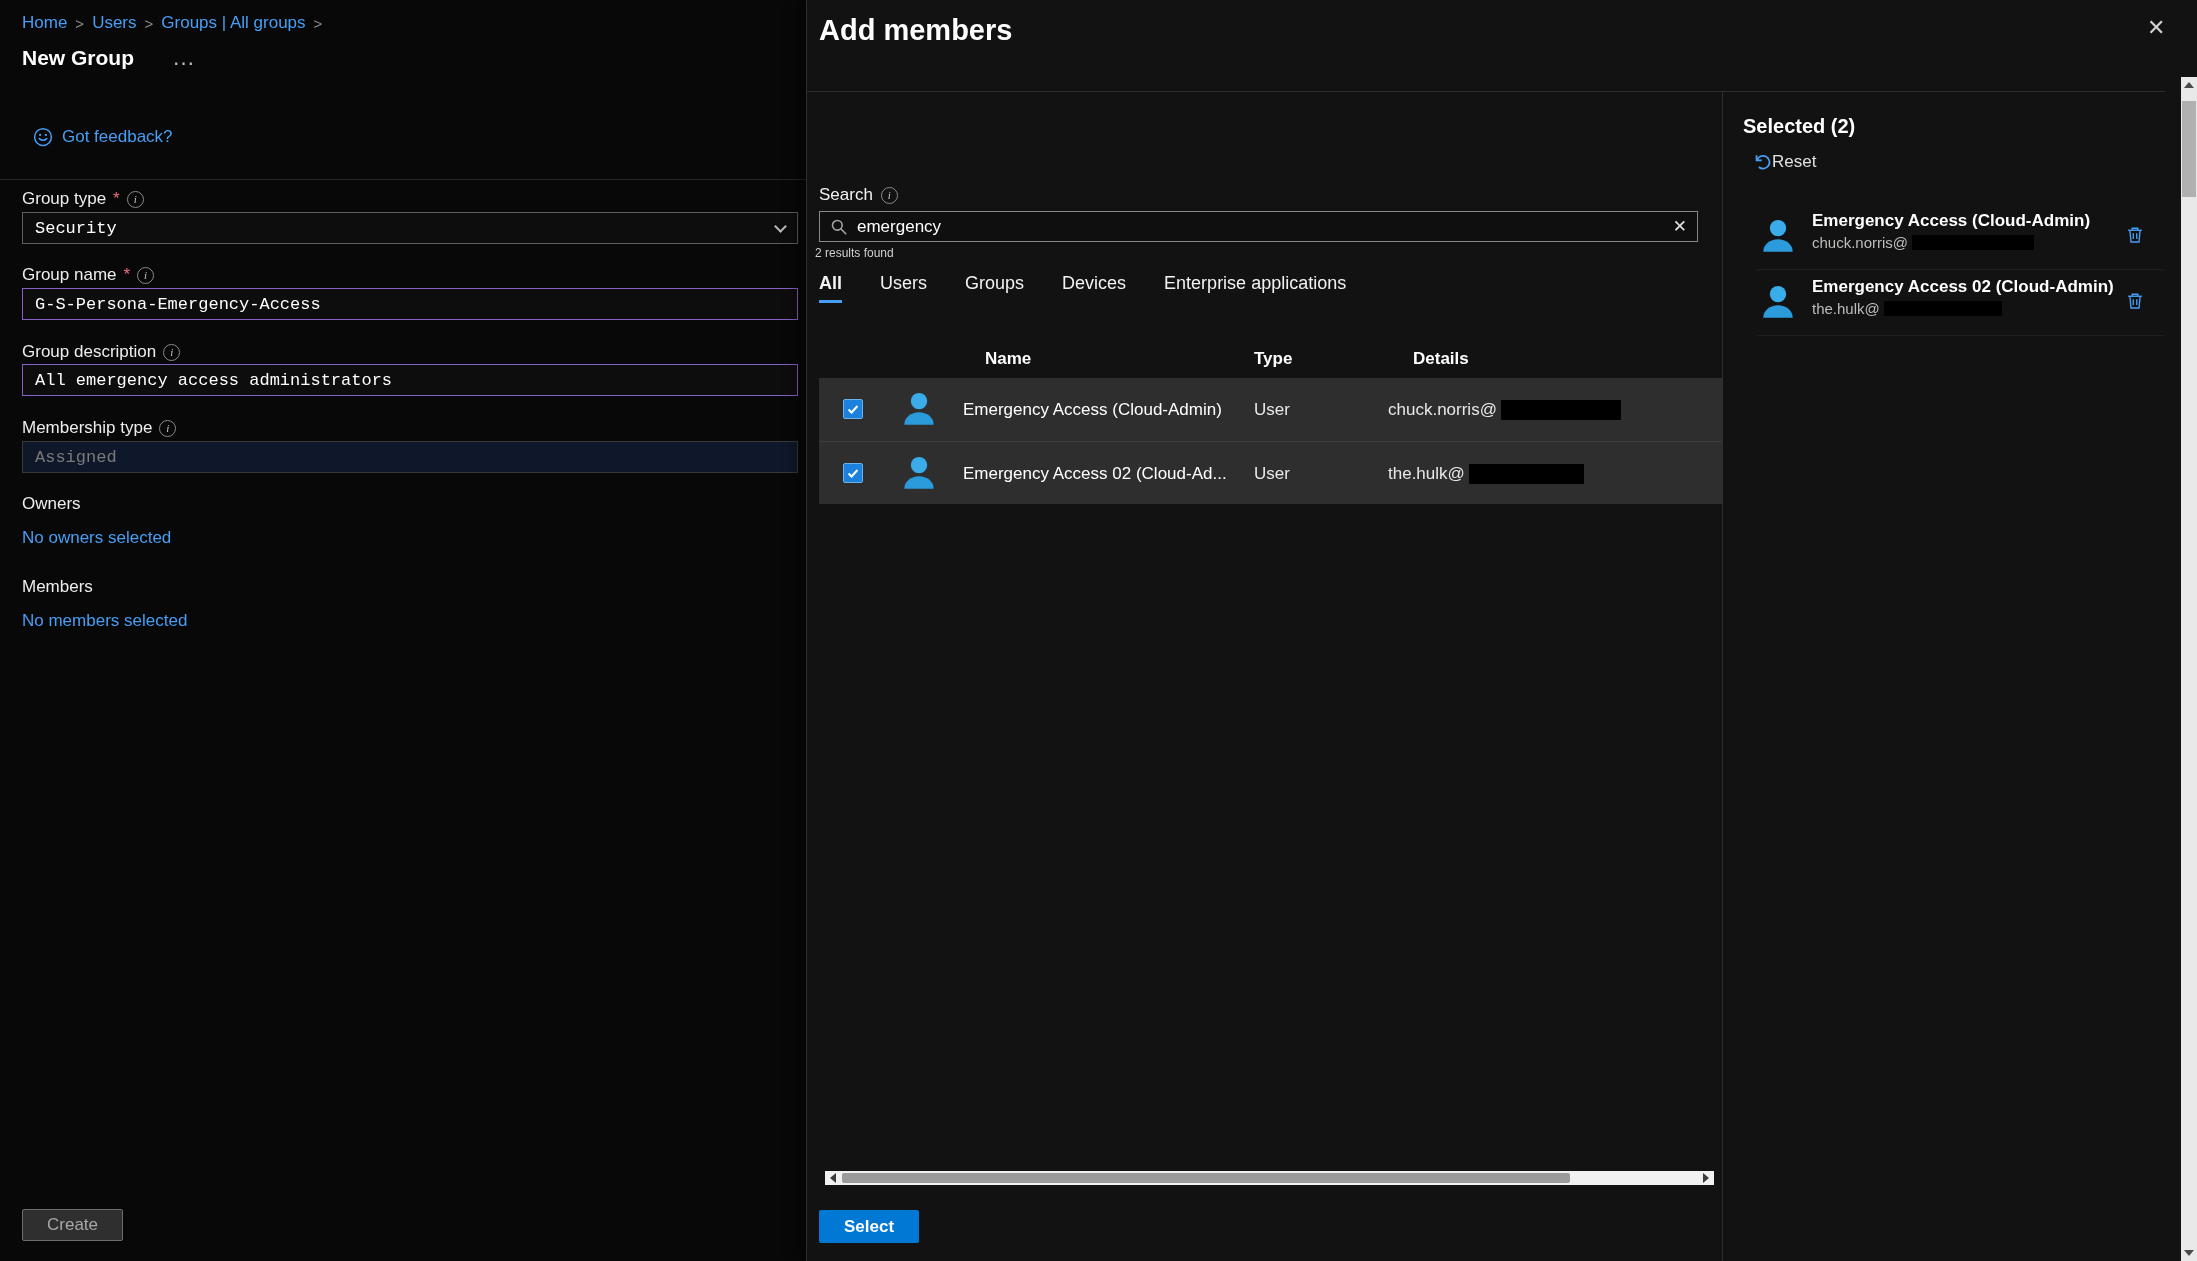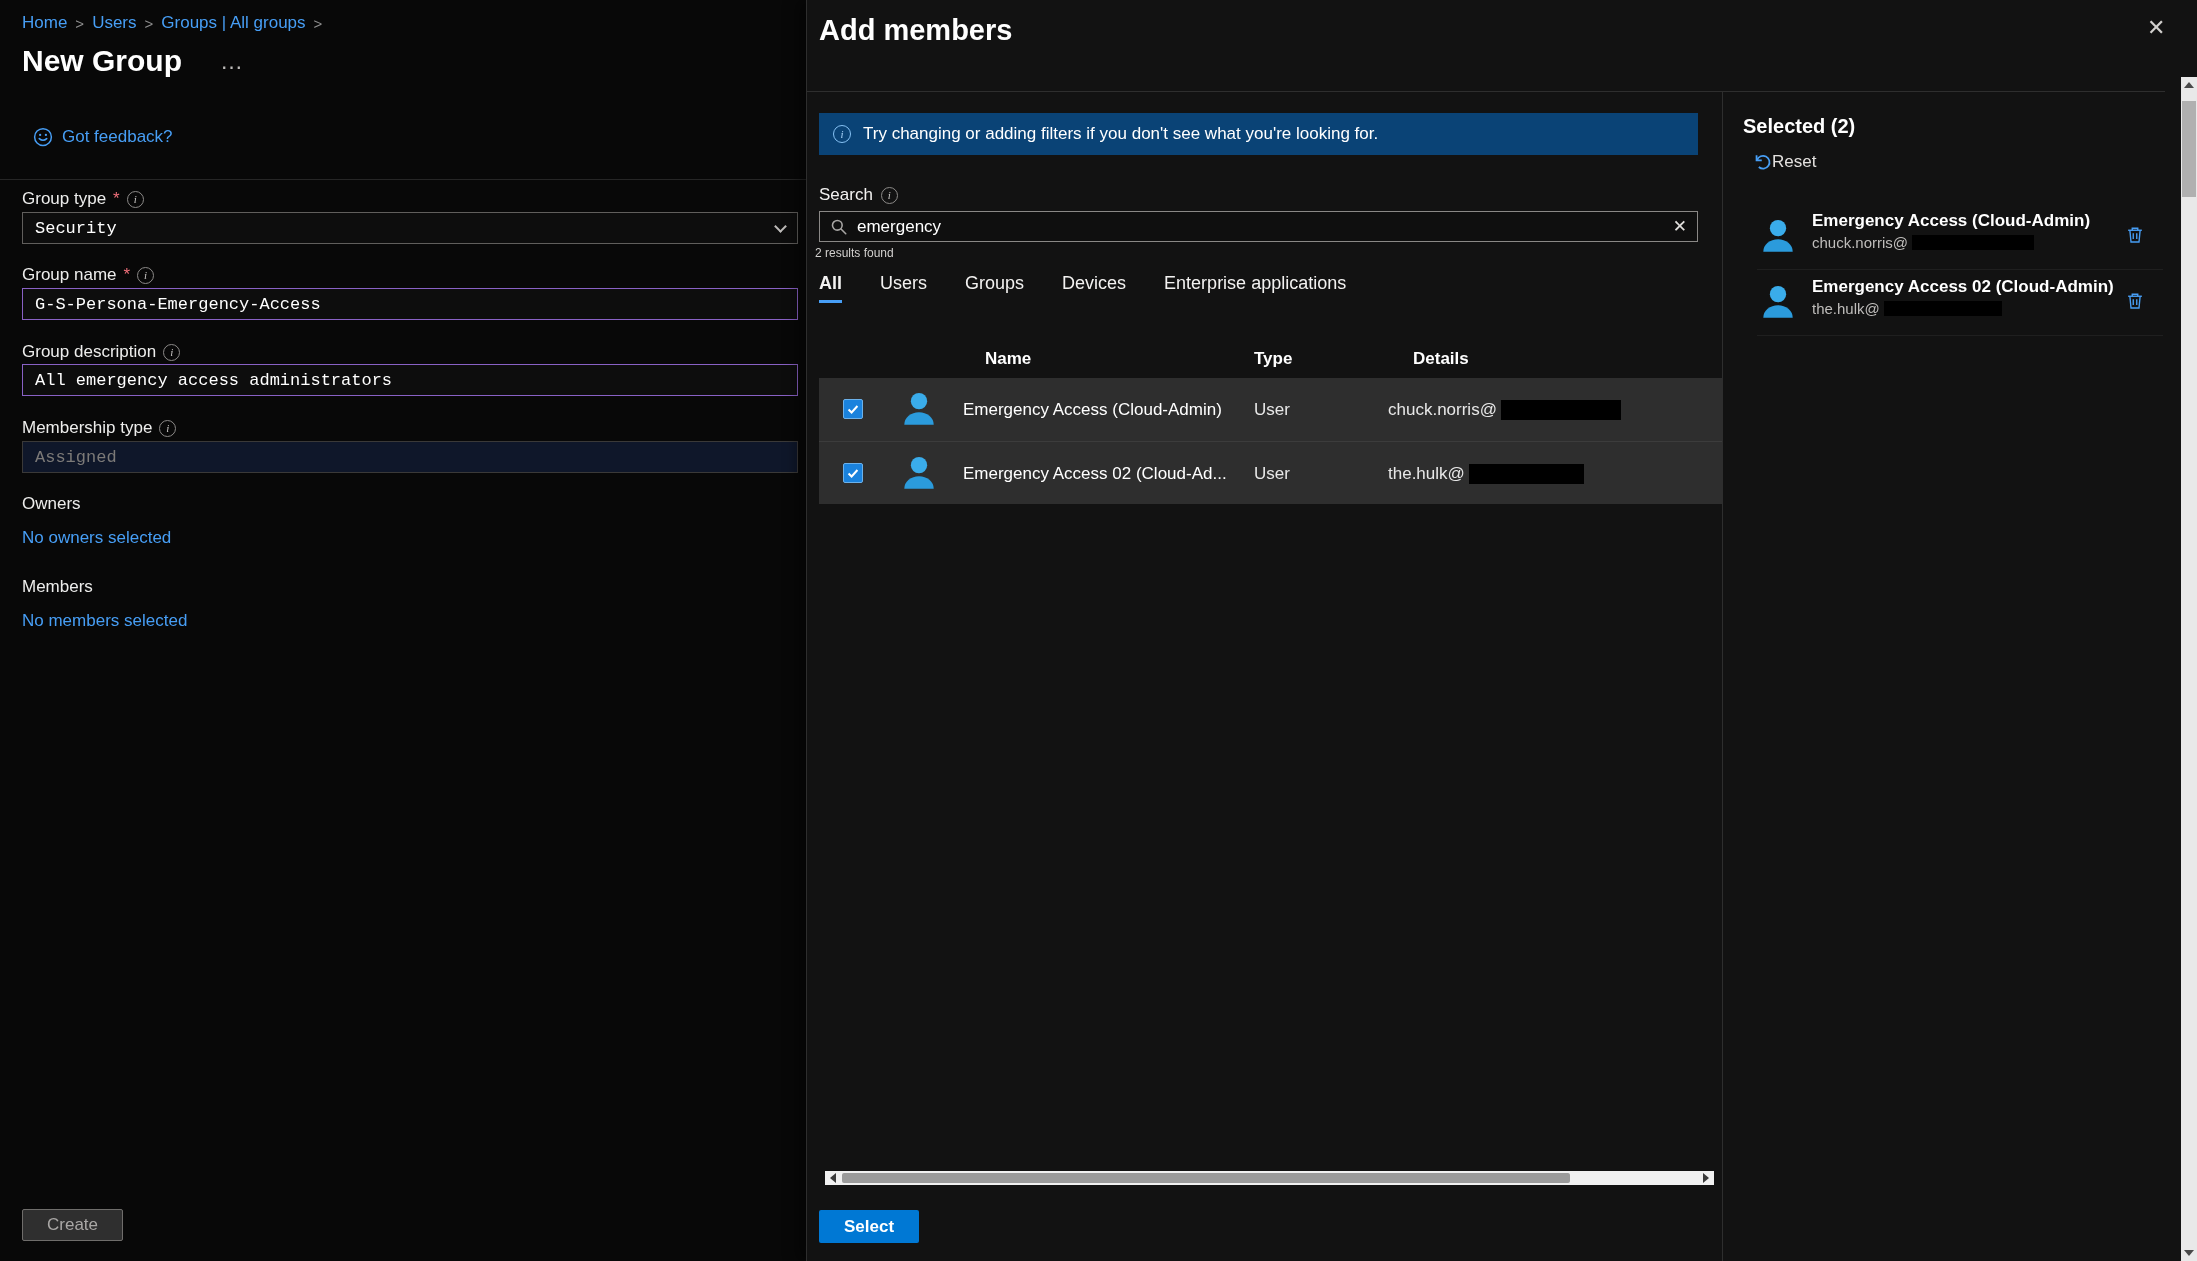--- a/index.html
+++ b/index.html
@@ -5,21 +5,21 @@
   *{box-sizing:border-box;margin:0;padding:0}
   body{margin:0;background:#000;font-family:"Liberation Sans",sans-serif}
   .screen{position:relative;width:2197px;height:1261px;background:#080808;color:#fff;overflow:hidden}
 
   
   .left-pane{position:absolute;left:0;top:0;width:806px;height:1261px;background:#080808}
   .breadcrumb{position:absolute;left:22px;top:13px;display:flex;align-items:center;gap:8px;font-size:17px}
   .crumb{color:#479ef5;cursor:pointer;text-decoration:none}
   .crumb-sep{color:#8f8f8f;font-size:15px}
   .page-title-row{position:absolute;left:22px;top:44px;display:flex;align-items:center;gap:38px}
-  .page-title{font-size:30px;font-weight:bold;color:#fff}
+  .page-title{font-size:21px;font-weight:bold;color:#fff}
   .more-btn{color:#bdbbb9;font-size:23px;letter-spacing:2px;cursor:pointer}
   .feedback{position:absolute;left:33px;top:127px;display:flex;align-items:center;gap:9px;color:#479ef5;font-size:17px;cursor:pointer}
   .left-divider{position:absolute;left:0;top:179px;width:806px;height:1px;background:#262626}
 
   .field-label{position:absolute;left:22px;display:flex;align-items:center;gap:7px;font-size:17px;color:#ededec}
   .req{color:#f1707b}
   .info-i{width:17px;height:17px;border:1px solid #8c8a88;border-radius:50%;display:inline-flex;align-items:center;justify-content:center;font-size:11px;color:#c8c6c4;font-family:"Liberation Serif",serif;font-style:italic;cursor:pointer}
   .info-i::after{content:"i"}
 
   .fld{position:absolute;left:22px;width:776px;height:32px;border:1px solid #605e5c;background:#0d0d0d;color:#fff;font-size:17px;padding:0 12px;font-family:Liberation Mono, monospace}
@@ -171,24 +171,20 @@
     <a class="blue-link link-members">No members selected</a>
 
     <button class="create-btn">Create</button>
   </section>
 
   <section class="panel">
     <h2 class="panel-title">Add members</h2>
     <span class="close-btn">✕</span>
     <div class="panel-hdr-divider"></div>
 
-    <div class="banner">
-      <span class="banner-i"></span>
-      <span>Try changing or adding filters if you don't see what you're looking for.</span>
-    </div>
 
     <div class="search-label">
       <span>Search</span>
       <span class="info-i"></span>
     </div>
 
     <div class="search-box">
       <svg width="18" height="18" viewBox="0 0 16 16">
           <circle cx="6.5" cy="6.5" r="4.3" fill="none" stroke="#a8a6a4" stroke-width="1.4"></circle>
           <path d="M9.8 9.8 L14 14" stroke="#a8a6a4" stroke-width="1.4" stroke-linecap="round"></path>

